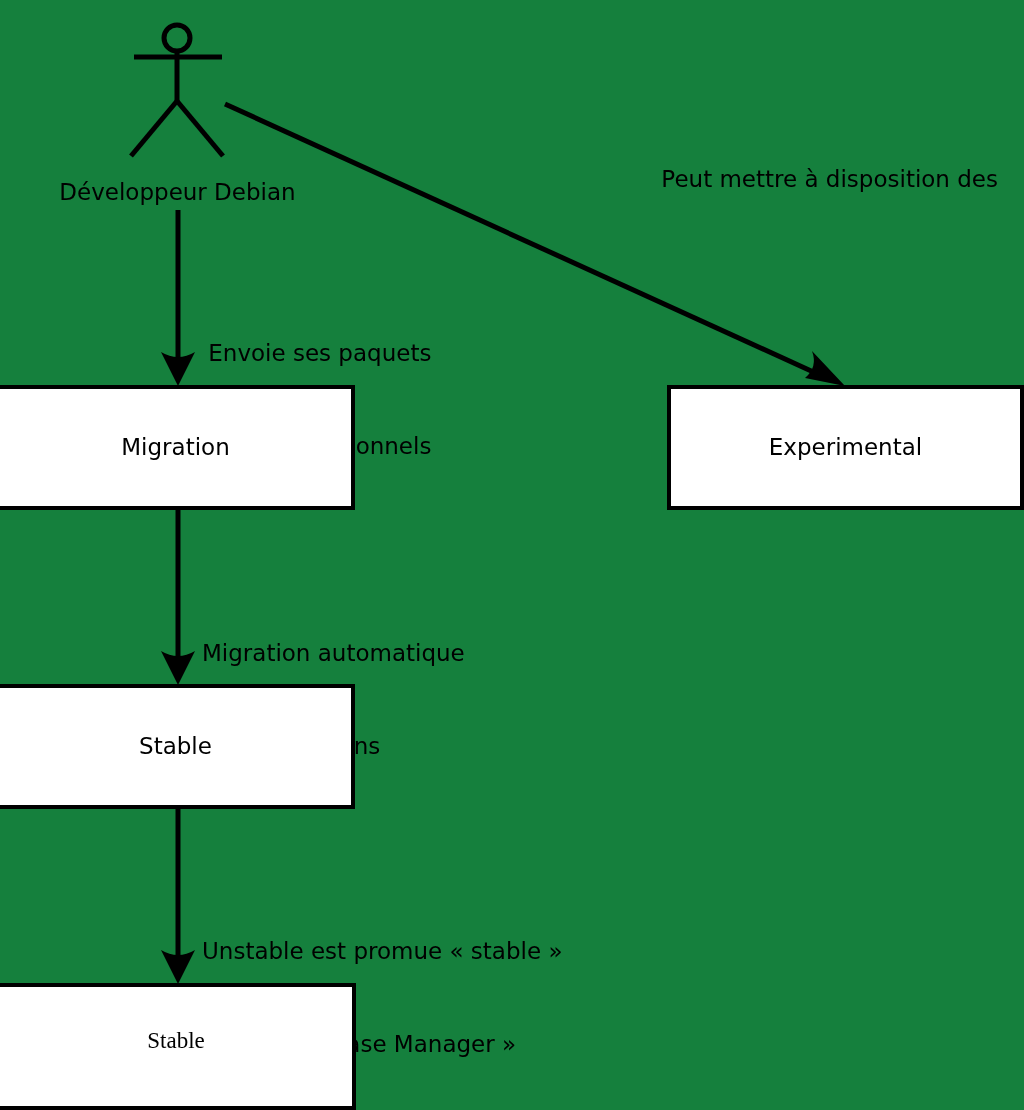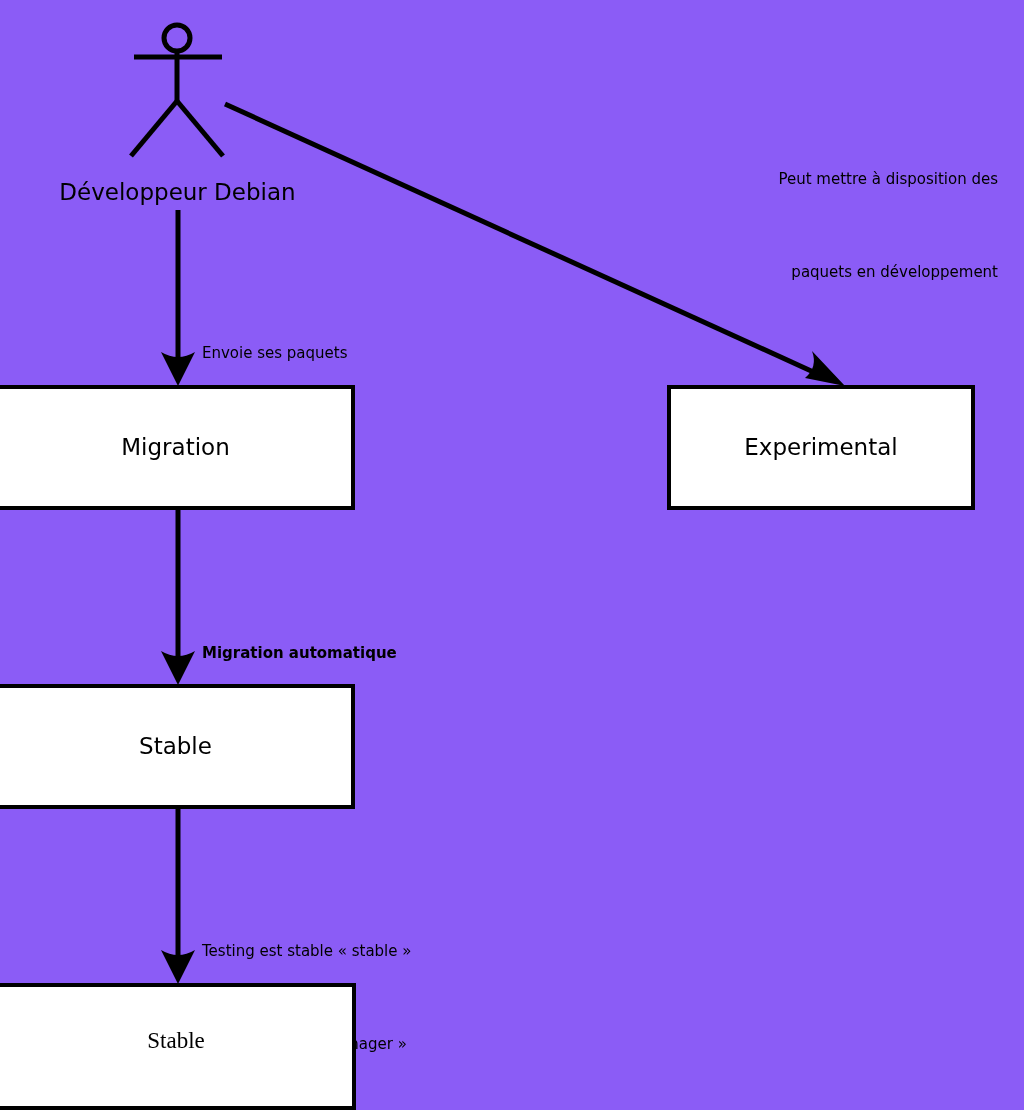--- a/index.html
+++ b/index.html
@@ -10,21 +10,21 @@
   body {
     width: 1024px;
     height: 1110px;
     overflow: hidden;
     font-family: "DejaVu Sans", sans-serif;
   }
   #diagram-root {
     position: relative;
     width: 1024px;
     height: 1110px;
-    background: #8b5cf6;
+    background: #15803d;
   }
   #diagram-svg {
     position: absolute;
     left: 0;
     top: 0;
     width: 1024px;
     height: 1110px;
     display: block;
   }
   .node-box {
@@ -39,21 +39,21 @@
   .node-label {
     font-family: "DejaVu Sans", sans-serif;
     font-size: 23px;
     color: #000000;
     line-height: 1.1;
     white-space: nowrap;
   }
   .edge-label {
     position: absolute;
     font-family: "DejaVu Sans", sans-serif;
-    font-size: 15px;
+    font-size: 23px;
     color: #000000;
     line-height: 31px;
     white-space: pre;
   }
   .edge-label.right-aligned {
     text-align: right;
   }
   .actor-caption {
     position: absolute;
     font-family: "DejaVu Sans", sans-serif;
@@ -95,45 +95,44 @@
     </g>
 
     <g>
       <line x1="178" y1="809" x2="178" y2="970" stroke="#000000" stroke-width="5"></line>
       <path d="M 178 984 L 161 950 Q 178 960 195 950 Z" fill="#000000"></path>
     </g>
   </svg>
 
   <div class="actor-caption" style="left:0px; top:178px; width:355px;">Développeur Debian</div>
 
-  <div class="edge-label" style="left:202px; top:276px;">
+  <div class="edge-label" style="left:202px; top:276px;text-align:right;">
     <div>Envoie ses paquets</div>
     <div>Debian fonctionnels</div>
   </div>
 
   <div class="edge-label right-aligned" style="left:598px; top:102px; width:400px;">
     <div>Peut mettre à disposition des</div>
-    <div>paquets en développement</div>
   </div>
 
-  <div class="edge-label" style="left:202px; top:576px;font-weight:bold;">
+  <div class="edge-label" style="left:202px; top:576px;">
     <div>Migration automatique</div>
     <div>sous conditions</div>
   </div>
 
   <div class="edge-label" style="left:202px; top:874px;">
-    <div>Testing est stable « stable »</div>
+    <div>Unstable est promue « stable »</div>
     <div>par le « Release Manager »</div>
   </div>
 
   <div class="node-box" style="left:-4px; top:385px; width:359px; height:125px;">
     <span class="node-label">Migration</span>
   </div>
 
-  <div class="node-box" style="left:667px; top:385px; width:308px; height:125px;">
+  <div class="node-box" style="left:667px; top:385px; width:357px; height:125px;">
     <span class="node-label">Experimental</span>
   </div>
 
   <div class="node-box" style="left:-4px; top:684px; width:359px; height:125px;">
     <span class="node-label">Stable</span>
   </div>
 
   <div class="node-box" style="left:-4px; top:983px; width:360px; height:127px;">
     <span class="node-label" style="position:relative; top:-6px;font-family:Liberation Serif, serif;">Stable</span>
   </div>

